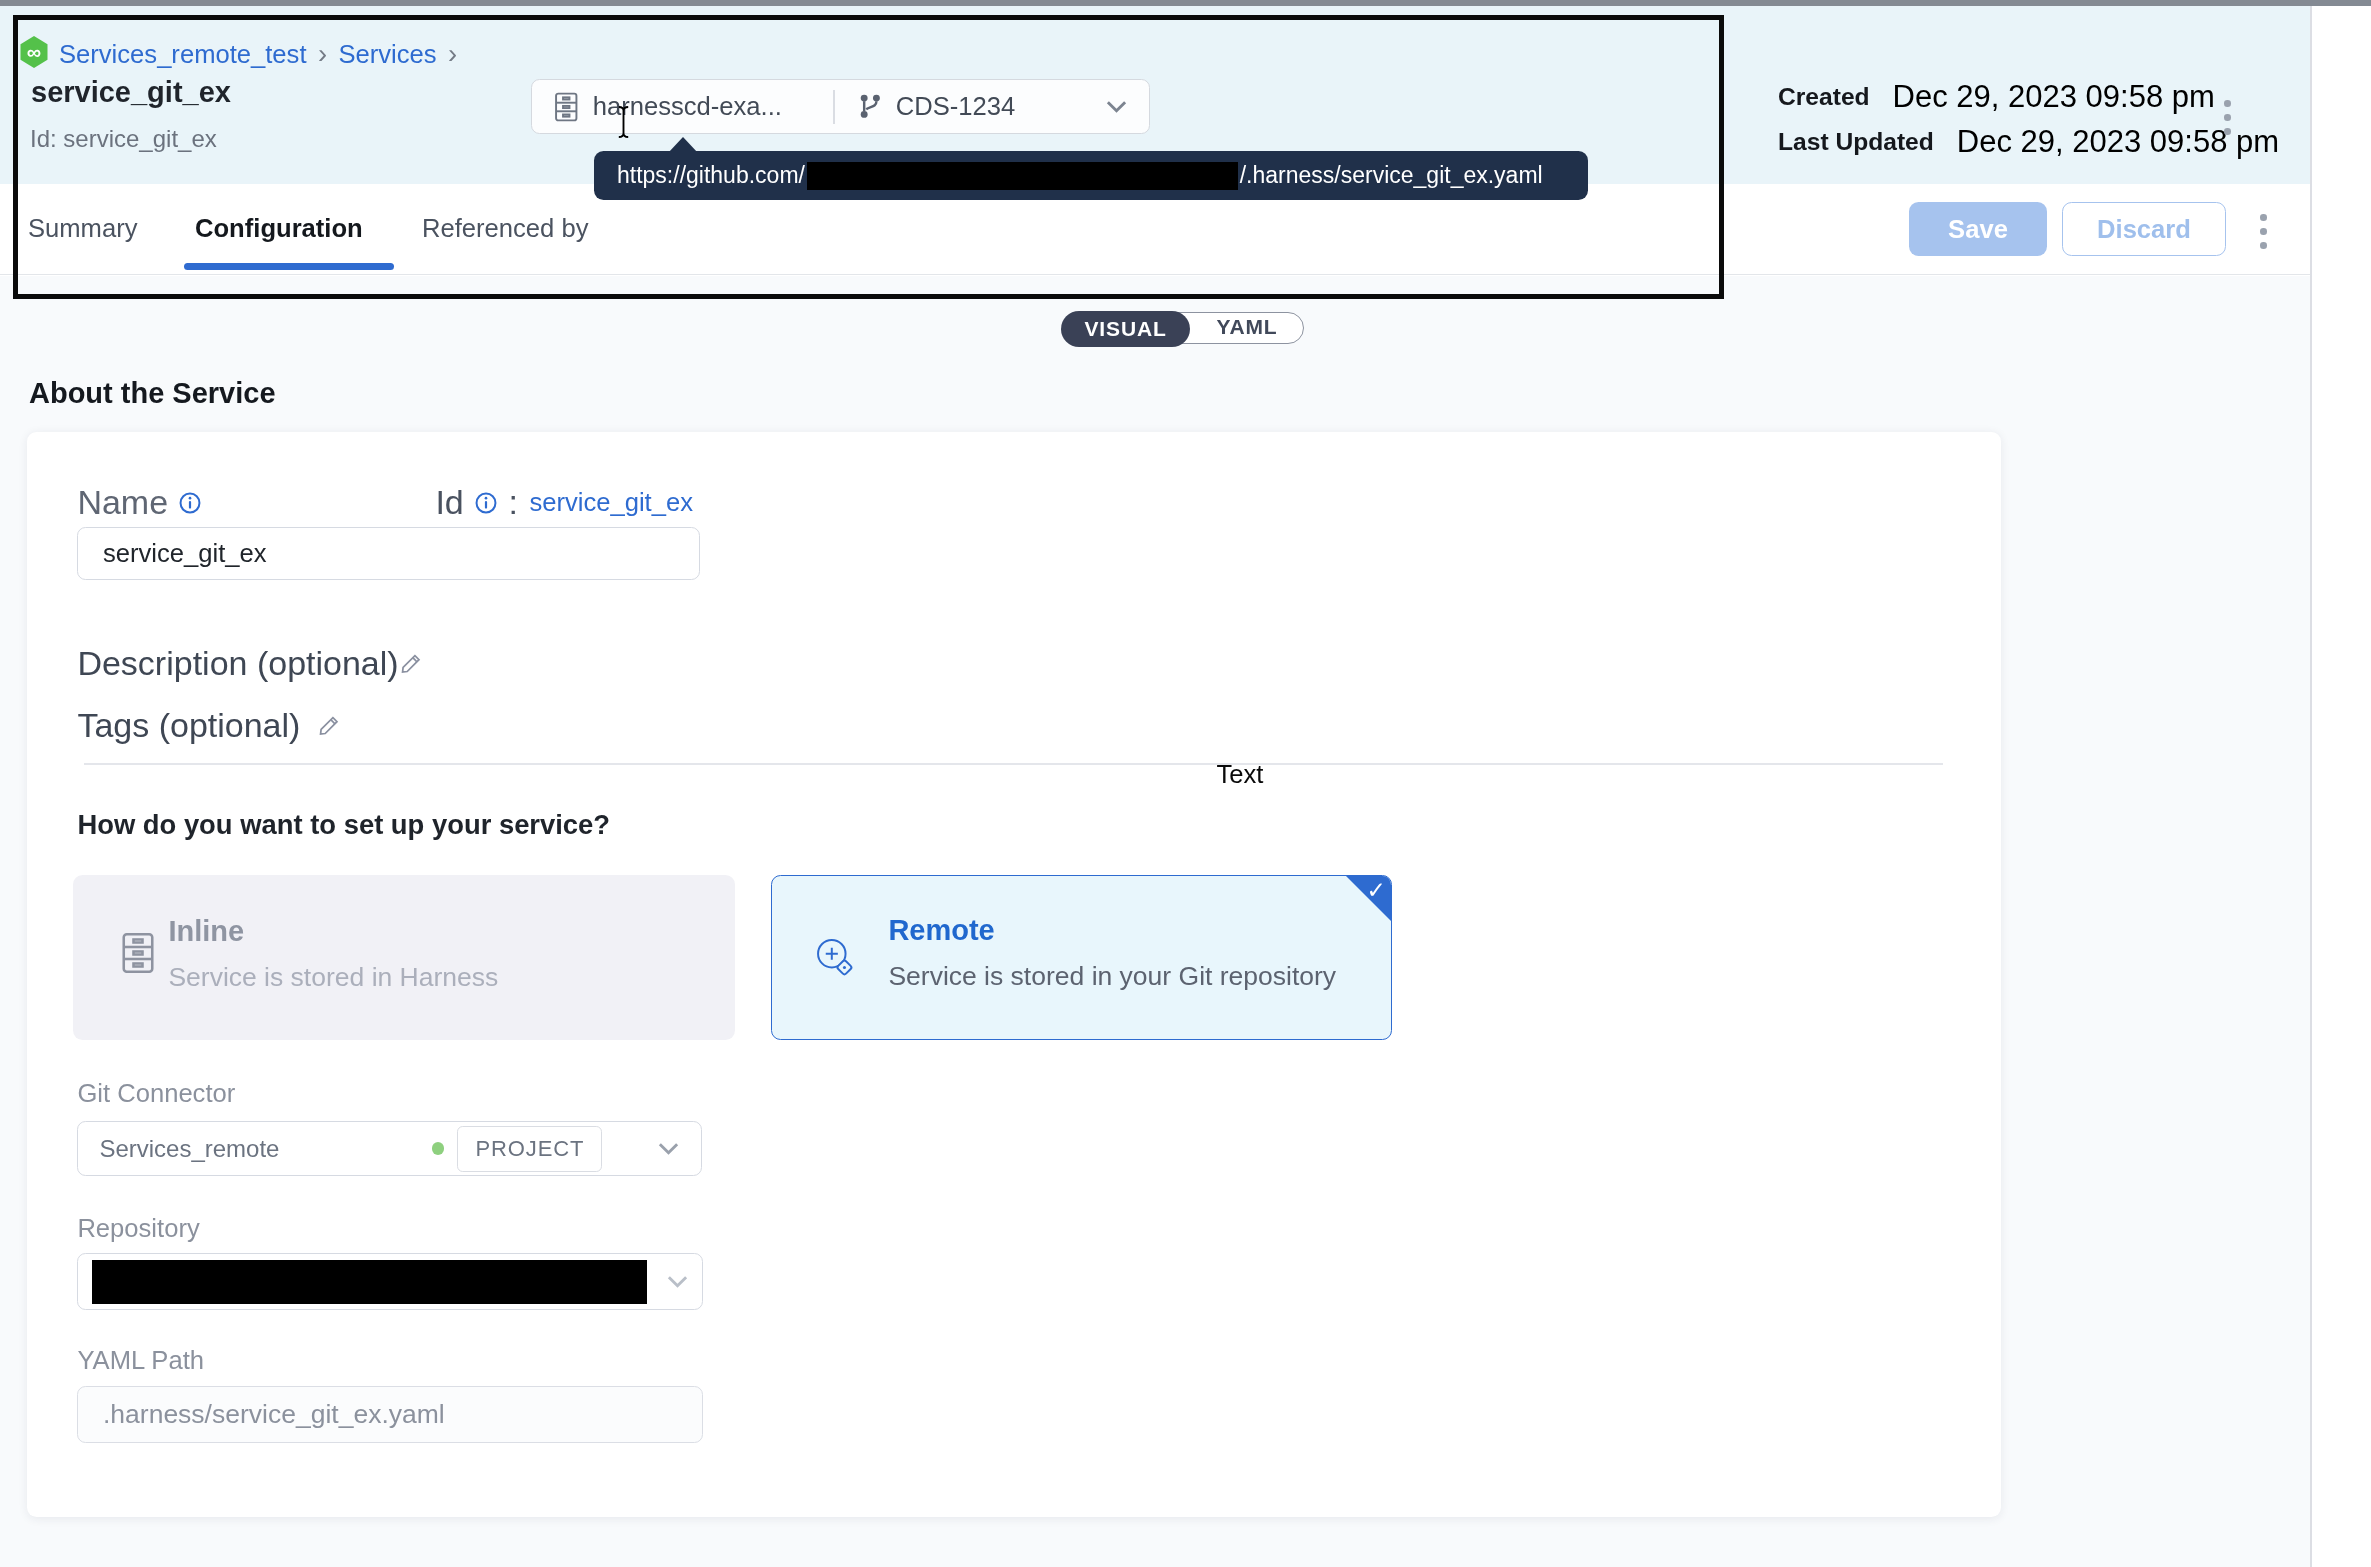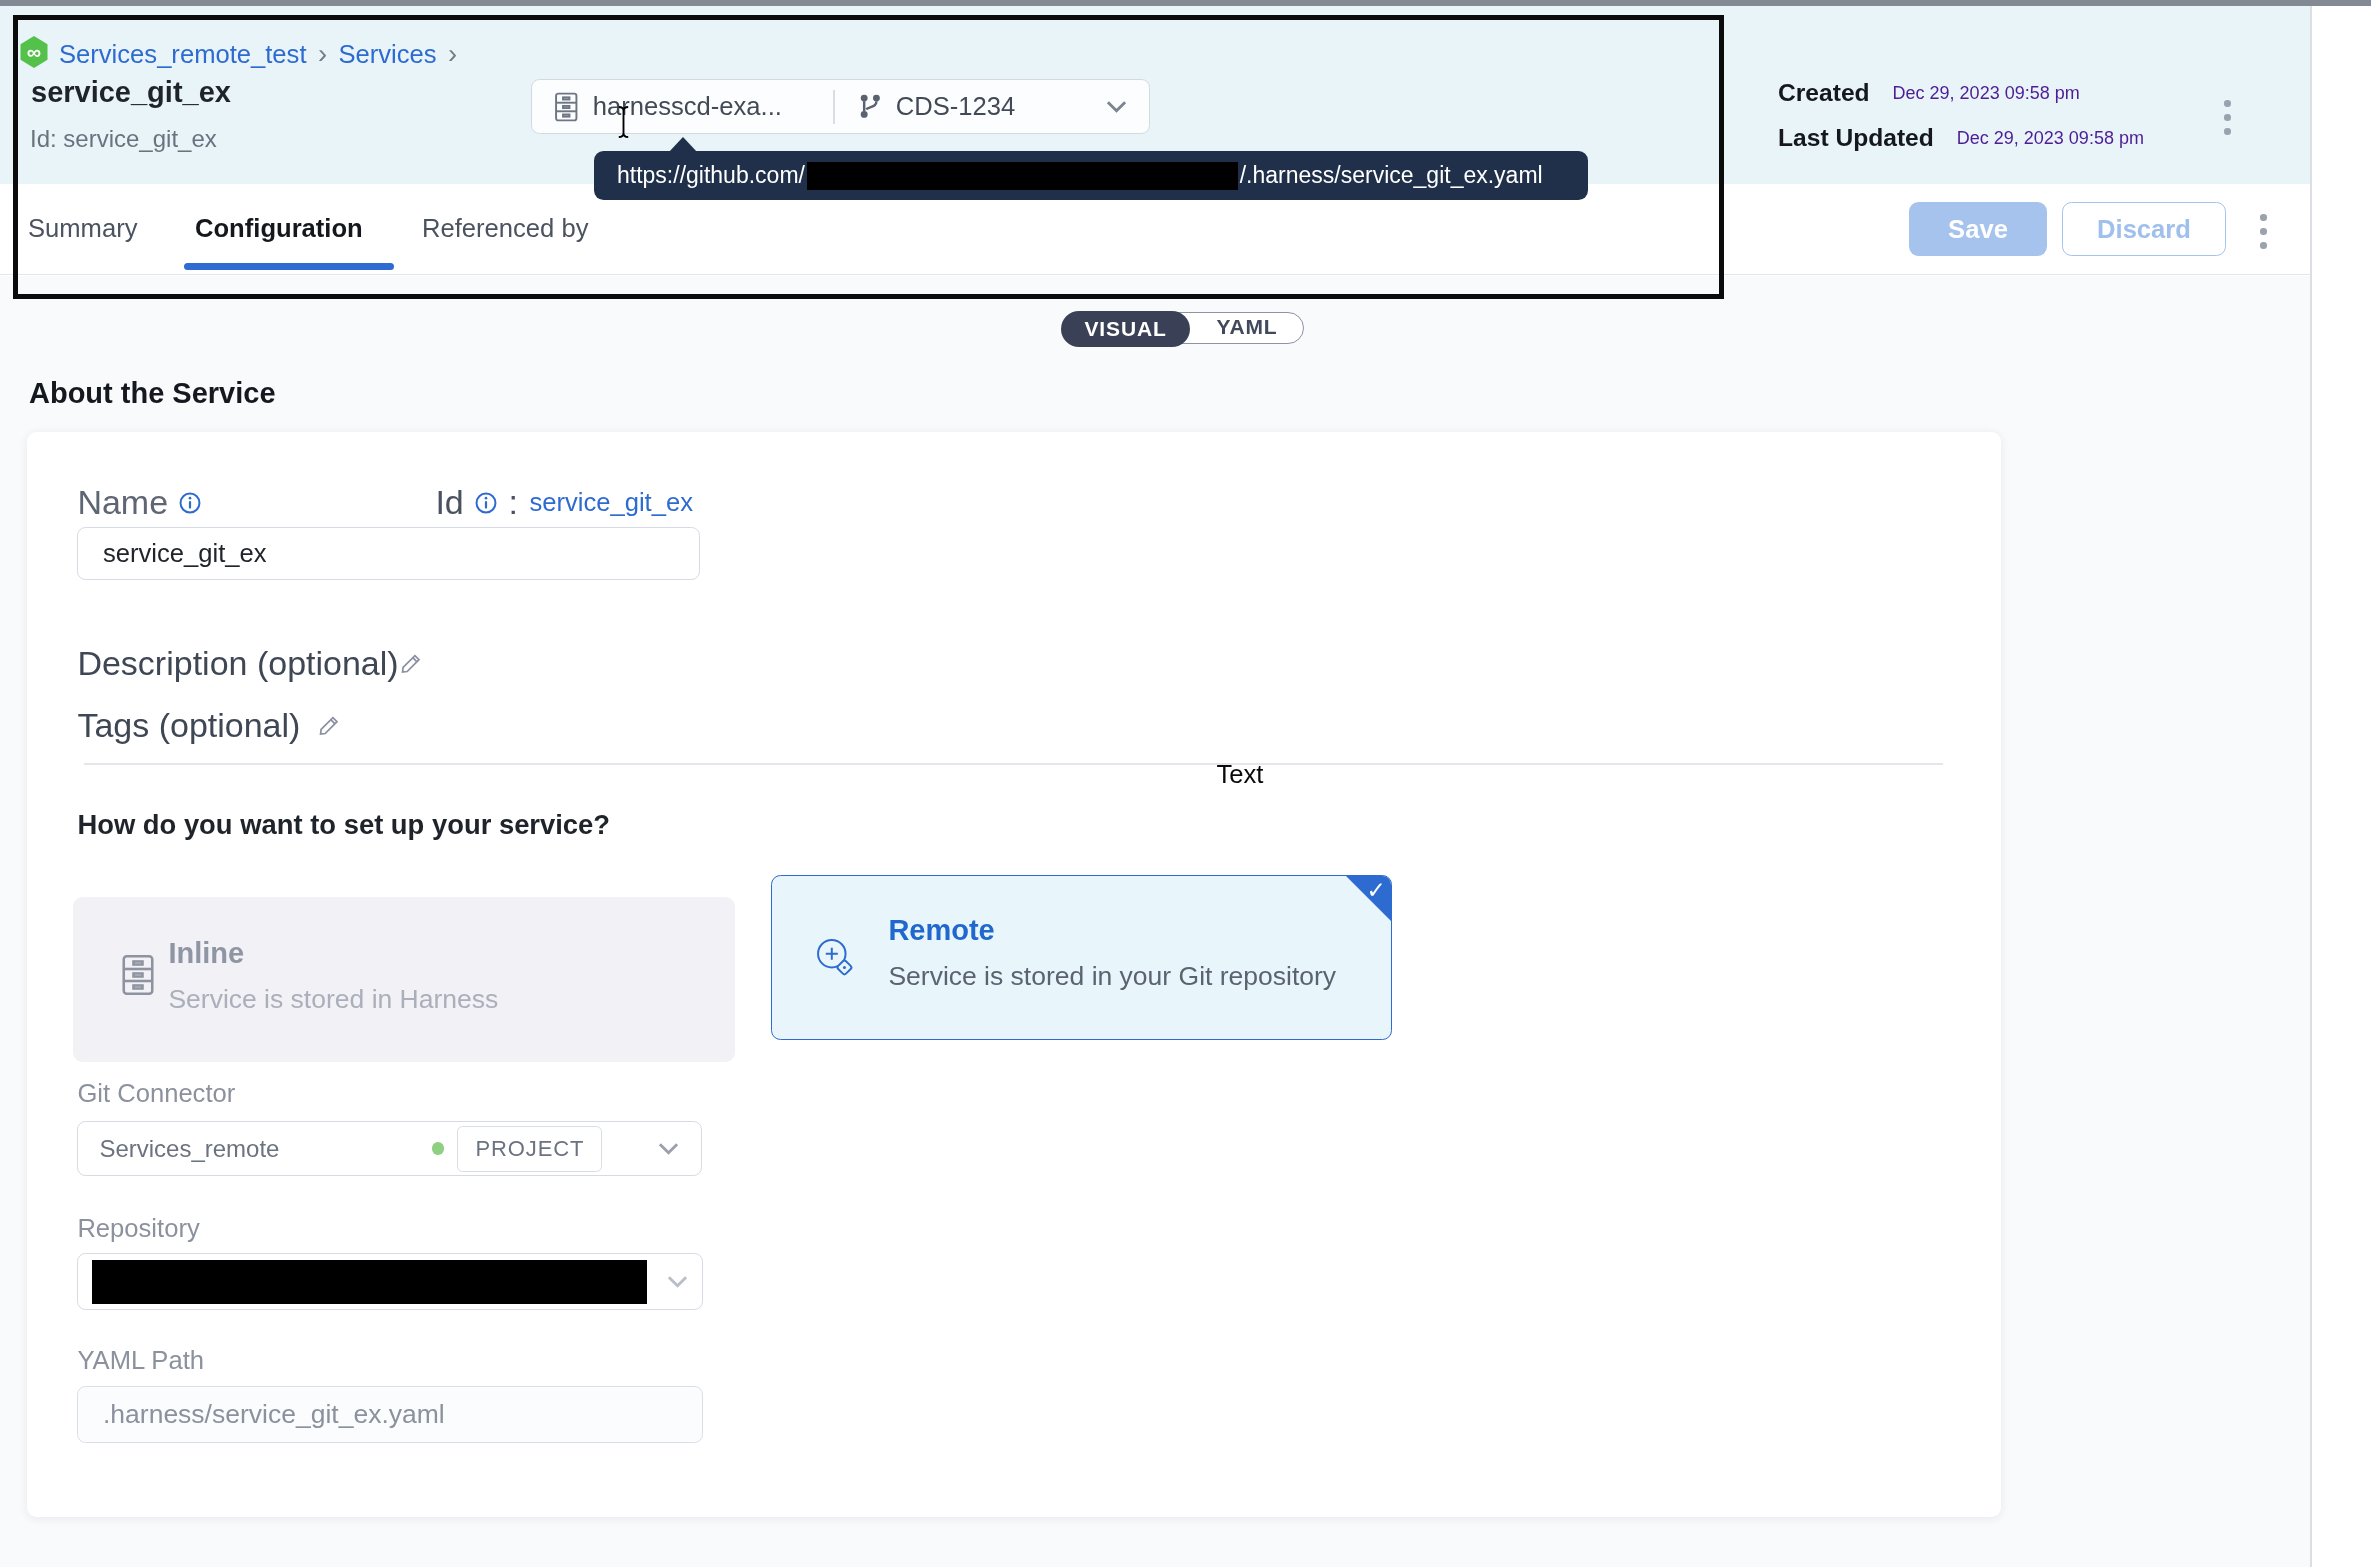--- a/index.html
+++ b/index.html
@@ -24,21 +24,21 @@
   .id-line{font-size:24px;color:#6b727e;}
   .selector{width:619px;height:55px;background:#fcfdfe;border:1.9px solid #d5d9df;border-radius:8.5px;box-sizing:border-box;padding:0 21px;}
   .selector .lg{width:280px;gap:13.2px;}
   .selector .txt{font-size:25.6px;color:#424a56;white-space:nowrap;}
   .vdiv{width:1.9px;height:34px;background:#dadde3;}
   .selector .rg{flex:1;gap:13.2px;padding-left:23px;}
   .tooltip{width:994px;height:49px;background:#20304a;border-radius:9.5px;color:#fff;font-size:23px;padding:0 23px;box-sizing:border-box;z-index:40;white-space:nowrap;}
   .tooltip .caret{position:absolute;left:74px;top:-14px;width:0;height:0;border-left:15px solid transparent;border-right:15px solid transparent;border-bottom:16px solid #20304a;}
   .redact{display:inline-block;width:431px;height:28px;background:#000;margin:0 1.9px;vertical-align:middle;}
   .meta-label{font-size:24.6px;font-weight:bold;color:#15181d;}
-  .meta-value{font-size:18px;color:#4c1d95;margin-left:23px;}
+  .meta-value{font-size:31px;color:#000000;margin-left:23px;}
   .dots{display:flex;flex-direction:column;gap:7.6px;}
   .dots i{width:6.6px;height:6.6px;border-radius:50%;background:#9aa2ae;}
 
   
   .tab{font-size:25.6px;color:#4b5360;cursor:pointer;}
   .tab.active{font-weight:bold;color:#14181d;}
   .tab-underline{width:210px;height:6.6px;background:#2f6bd0;border-radius:3.8px;}
   .btn-save{width:138px;height:54px;border-radius:9.5px;background:#a6c3ee;color:#fff;font-weight:bold;font-size:25.6px;display:flex;align-items:center;justify-content:center;border:none;}
   .btn-discard{width:164px;height:54px;border-radius:9.5px;background:#fff;border:1.9px solid #a6c3ee;color:#9fbfec;font-weight:bold;font-size:25.6px;display:flex;align-items:center;justify-content:center;box-sizing:border-box;}
 
@@ -210,21 +210,21 @@
           <path d="M15.5 4.5 L19.5 8.5 L8 20 L3.5 20.5 L4 16 Z"></path>
           <line x1="13.5" y1="6.5" x2="17.5" y2="10.5"></line>
         </svg>
     </div>
 
     <div class="abs hdivider" style="left:57px;top:331px;width:1859px;"></div>
     <div class="abs stray" style="left:1189px;top:328px;">Text</div>
 
     <div class="abs question" style="left:50px;top:377px;">How do you want to set up your service?</div>
 
-    <div class="abs opt-inline" style="left:46px;top:465px;">
+    <div class="abs opt-inline" style="left:46px;top:443px;">
       <svg class="abs" style="left:47px;top:57px;" width="36" height="42" viewBox="0 0 24 28" fill="none" stroke="#8e93a0" stroke-width="1.7">
         <rect x="2.5" y="1.5" width="19" height="25" rx="2"></rect>
           <line x1="2.5" y1="10" x2="21.5" y2="10"></line>
           <line x1="2.5" y1="18" x2="21.5" y2="18"></line>
           <rect x="9" y="5" width="6" height="2"></rect>
           <rect x="9" y="13" width="6" height="2"></rect>
           <rect x="9" y="21" width="6" height="2"></rect>
       </svg>
       <div class="abs opt-title" style="left:95px;top:40px;color:#8f95a2;">Inline</div>
       <div class="abs opt-sub" style="left:95px;top:87px;color:#abafbb;">Service is stored in Harness</div>

